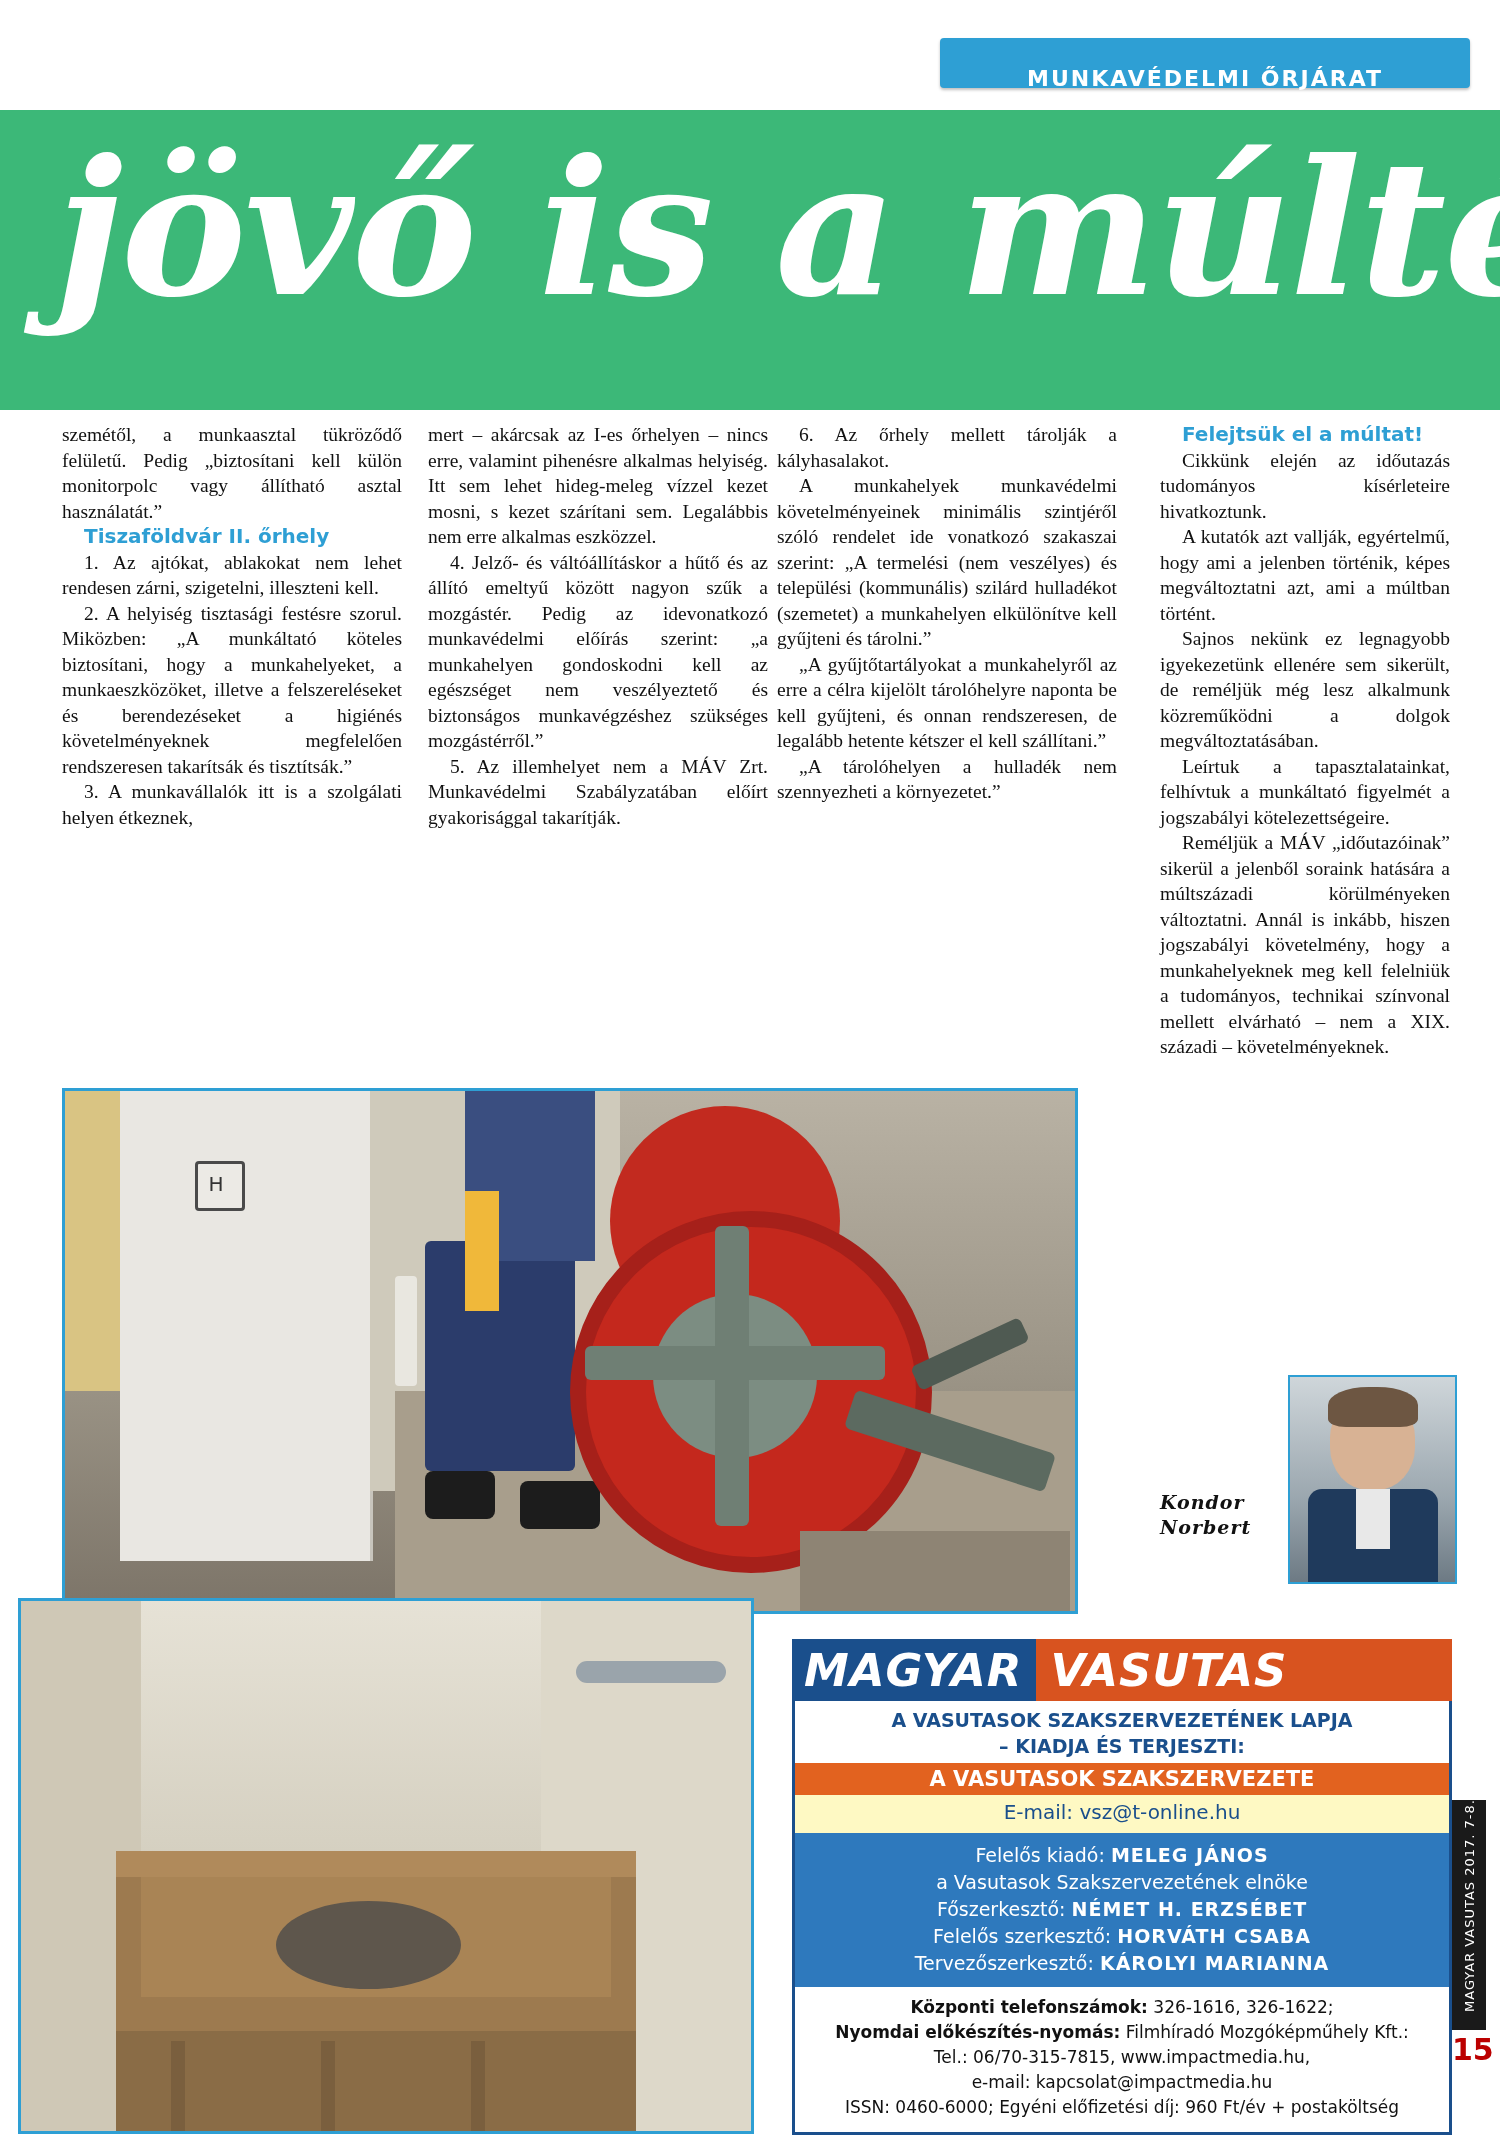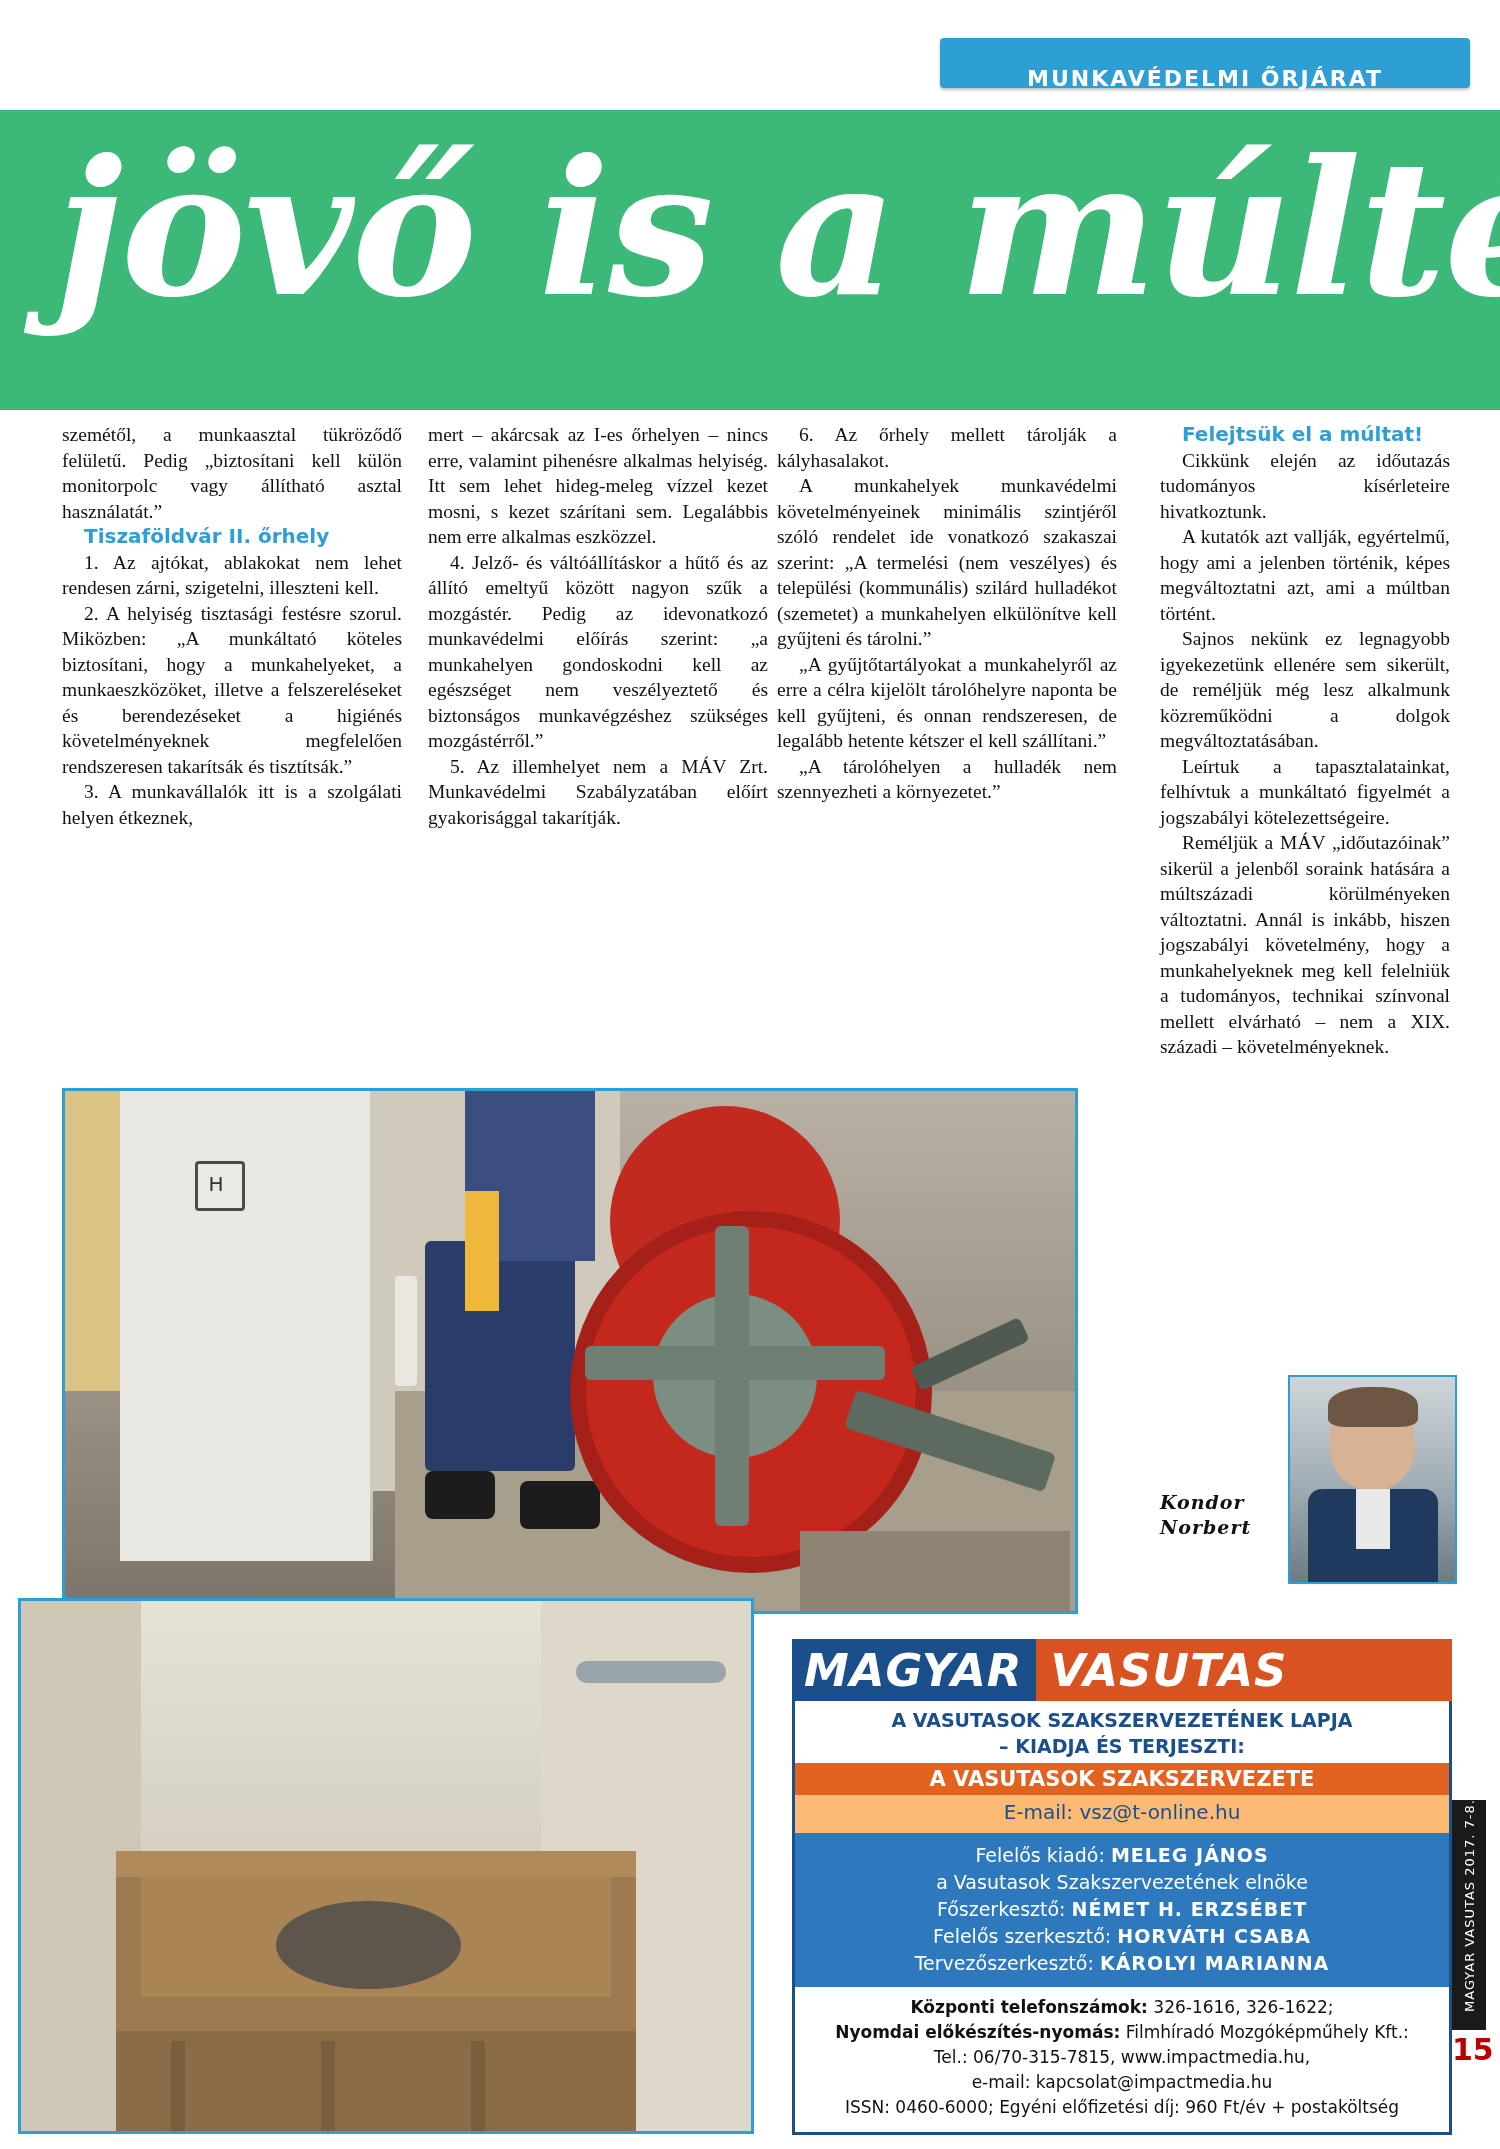--- a/index.html
+++ b/index.html
@@ -195,21 +195,21 @@
     background: #e2621f;
     color: #ffffff;
     font-weight: bold;
     font-size: 21px;
     line-height: 28px;
     padding: 2px 0;
     border-left: 3px solid #1a4f8c;
     border-right: 3px solid #1a4f8c;
   }
   #cb-white2 {
-    background: #fdba74;
+    background: #fef9c3;
     color: #1a4f8c;
     font-size: 20px;
     line-height: 28px;
     padding: 3px 0 7px 0;
     border-left: 3px solid #1a4f8c;
     border-right: 3px solid #1a4f8c;
   }
   #cb-blue {
     background: #2e79bd;
     color: #ffffff;

